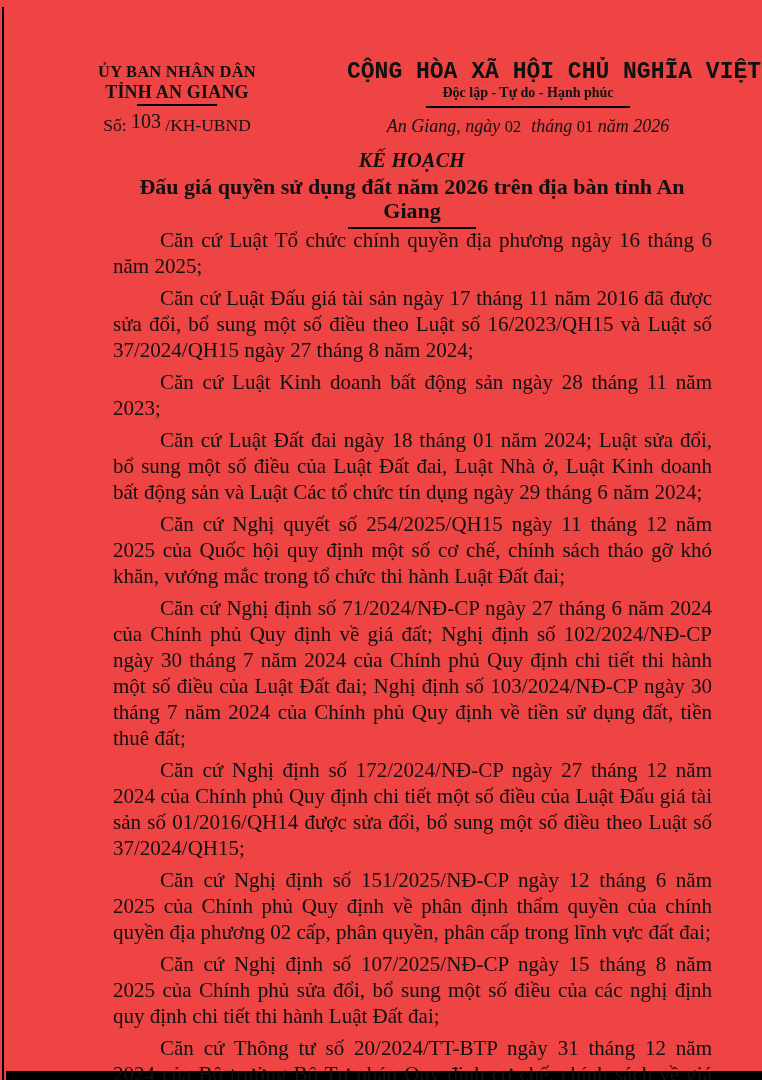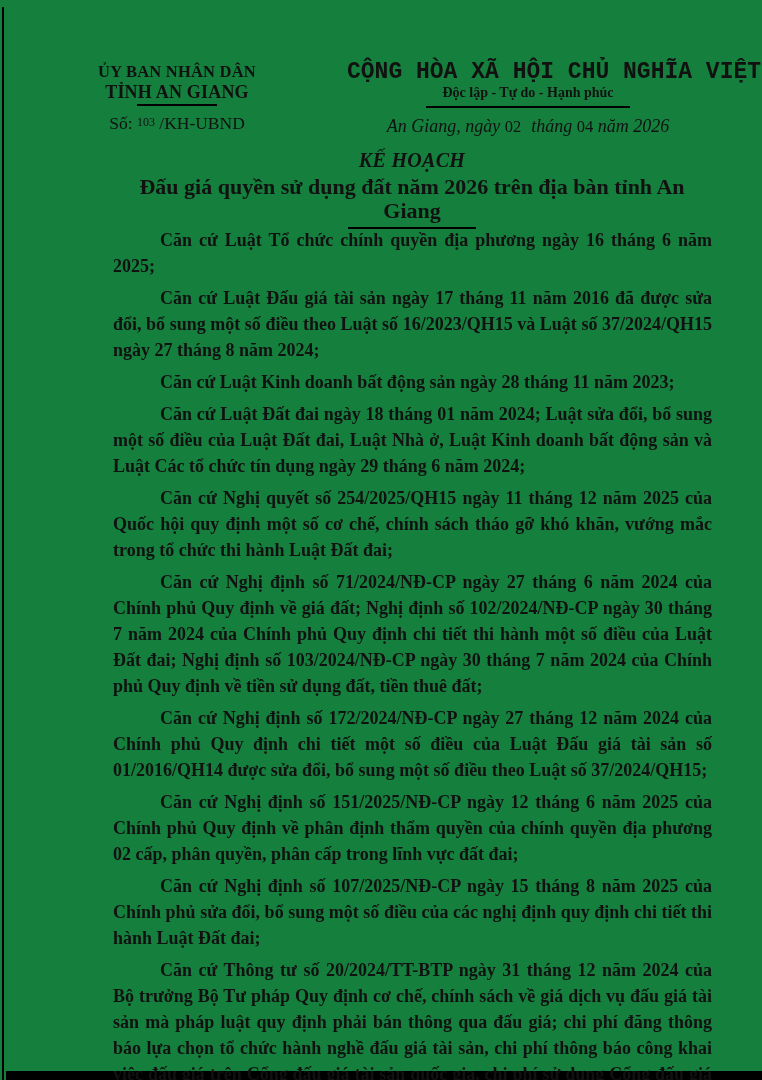--- a/index.html
+++ b/index.html
@@ -1,21 +1,21 @@
 <!DOCTYPE html>
 <html><head>
 <meta charset="utf-8">
 <style>
   html, body { margin: 0; padding: 0; background: #e8e8e8; }
   .page {
     position: relative;
     width: 762px;
     height: 1080px;
     margin: 0 auto;
-    background: #15803d;
+    background: #ef4444;
     font-family: "Liberation Serif", "DejaVu Serif", serif;
     color: #111111;
     overflow: hidden;
   }
   
   .scan-left-line {
     position: absolute;
     left: 2px; top: 7px;
     width: 2px; height: 1073px;
     background: #000000;
@@ -34,21 +34,21 @@
     text-align: center;
   }
   .hdr-left .org-line1 { font-weight: bold; font-size: 16.5px; line-height: 20px; letter-spacing: 0.2px; }
   .hdr-left .org-line2 { font-weight: bold; font-size: 18px; line-height: 20px; letter-spacing: 0.2px; }
   .hdr-rule-left {
     width: 80px; height: 0;
     border-bottom: 2px solid #000;
     margin: 2px auto 0 auto;
   }
   .doc-number { margin-top: 7px; font-size: 17.5px; white-space: nowrap; }
-  .doc-number .num-value { position: relative; top: -3px; font-size: 12px; }
+  .doc-number .num-value { position: relative; top: -3px; font-size: 20px; }
   .hdr-right {
     position: absolute;
     left: 347px; top: 62px;
     width: 362px;
     text-align: center;
   }
   .hdr-right .nat-line1 { font-weight: bold; font-size: 23px; line-height: 20px; white-space: nowrap; font-family: Liberation Mono, monospace; }
   .hdr-right .nat-line2 { font-weight: bold; font-size: 14px; line-height: 22px; }
   .hdr-rule-right {
     width: 204px; height: 0;
@@ -73,25 +73,24 @@
     margin: 4px auto 0 auto;
   }
   
   .doc-body {
     position: absolute;
     left: 113px; top: 227px;
     width: 599px;
   }
   .doc-body p {
     margin: 0 0 6px 0;
-    font-size: 18px;
+    font-size: 21px;
     line-height: 26px;
     text-indent: 47px;
     text-align: justify;
-    font-weight: bold;
   }
 </style>
 </head>
 <body>
 
 <div class="page">
 
   <div class="scan-left-line"></div>
   <div class="scan-bottom-bar"></div>
 
@@ -99,21 +98,21 @@
     <div class="org-line1">ỦY BAN NHÂN DÂN</div>
     <div class="org-line2">TỈNH AN GIANG</div>
     <div class="hdr-rule-left"></div>
     <div class="doc-number"><span>Số:</span> <span class="num-value">103</span> <span>/KH-UBND</span></div>
   </div>
 
   <div class="hdr-right">
     <div class="nat-line1">CỘNG HÒA XÃ HỘI CHỦ NGHĨA VIỆT NAM</div>
     <div class="nat-line2">Độc lập - Tự do - Hạnh phúc</div>
     <div class="hdr-rule-right"></div>
-    <div class="place-date"><span>An Giang, ngày</span> <span class="date-num">02</span><span class="gap"></span><span>tháng</span> <span class="date-num">04</span> <span>năm 2026</span></div>
+    <div class="place-date"><span>An Giang, ngày</span> <span class="date-num">02</span><span class="gap"></span><span>tháng</span> <span class="date-num">01</span> <span>năm 2026</span></div>
   </div>
 
   <div class="title-block">
     <div class="doc-title">KẾ HOẠCH</div>
     <div class="doc-subtitle">Đấu giá quyền sử dụng đất năm 2026 trên địa bàn tỉnh An Giang</div>
     <div class="title-rule"></div>
   </div>
 
   <div class="doc-body" id="doc-body">
       <p>Căn cứ Luật Tổ chức chính quyền địa phương ngày 16  tháng 6  năm 2025;</p>

